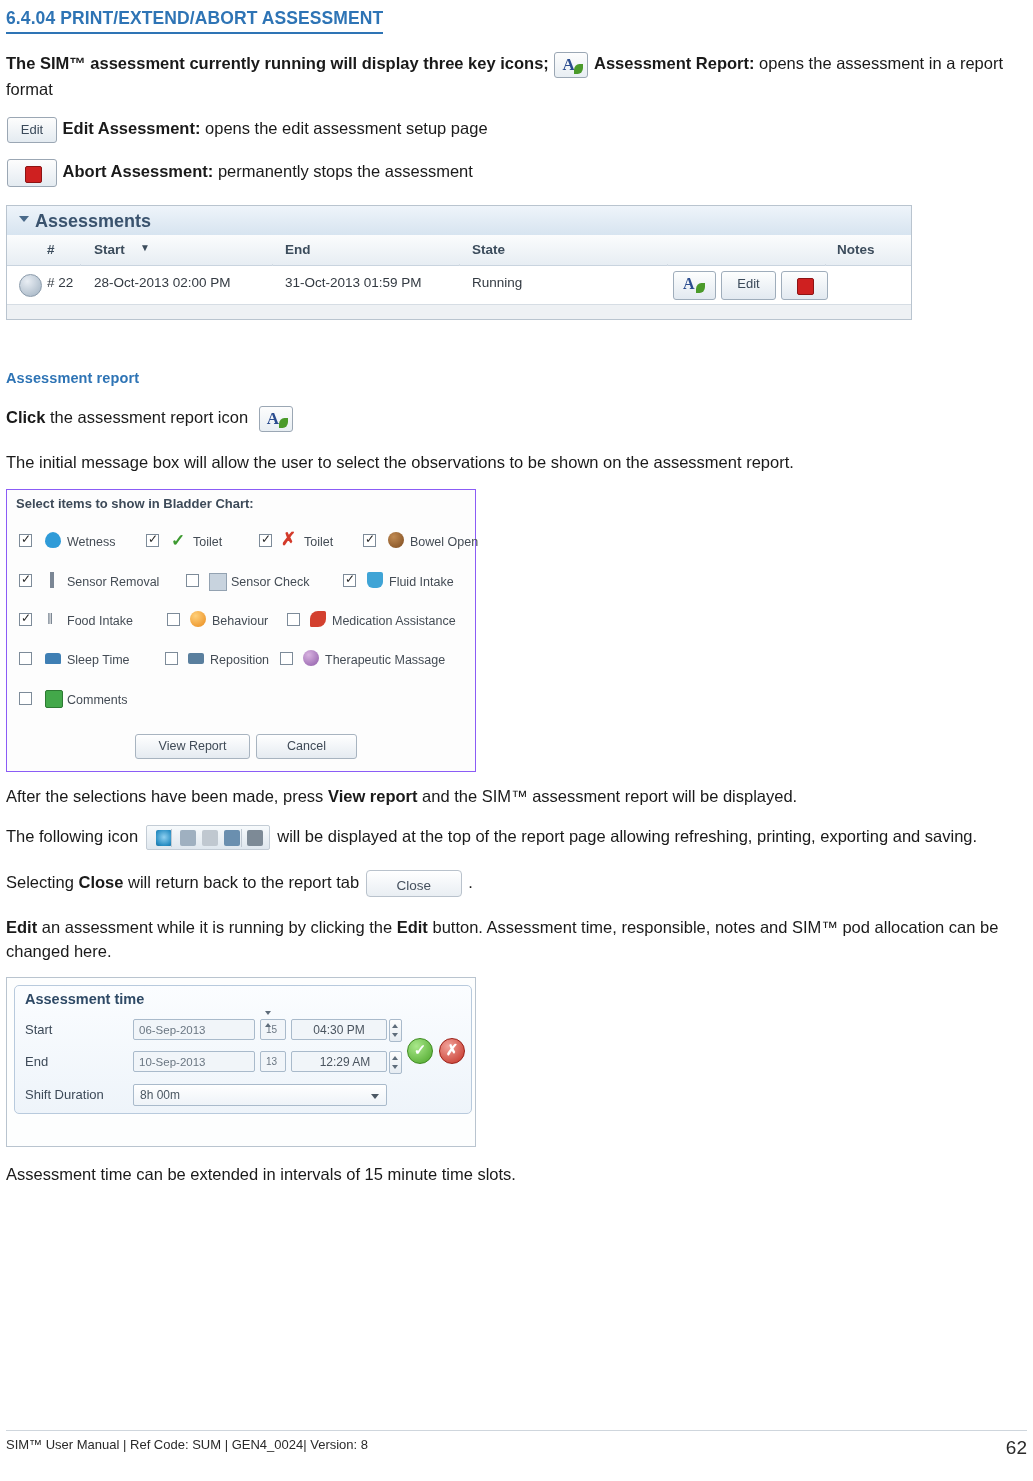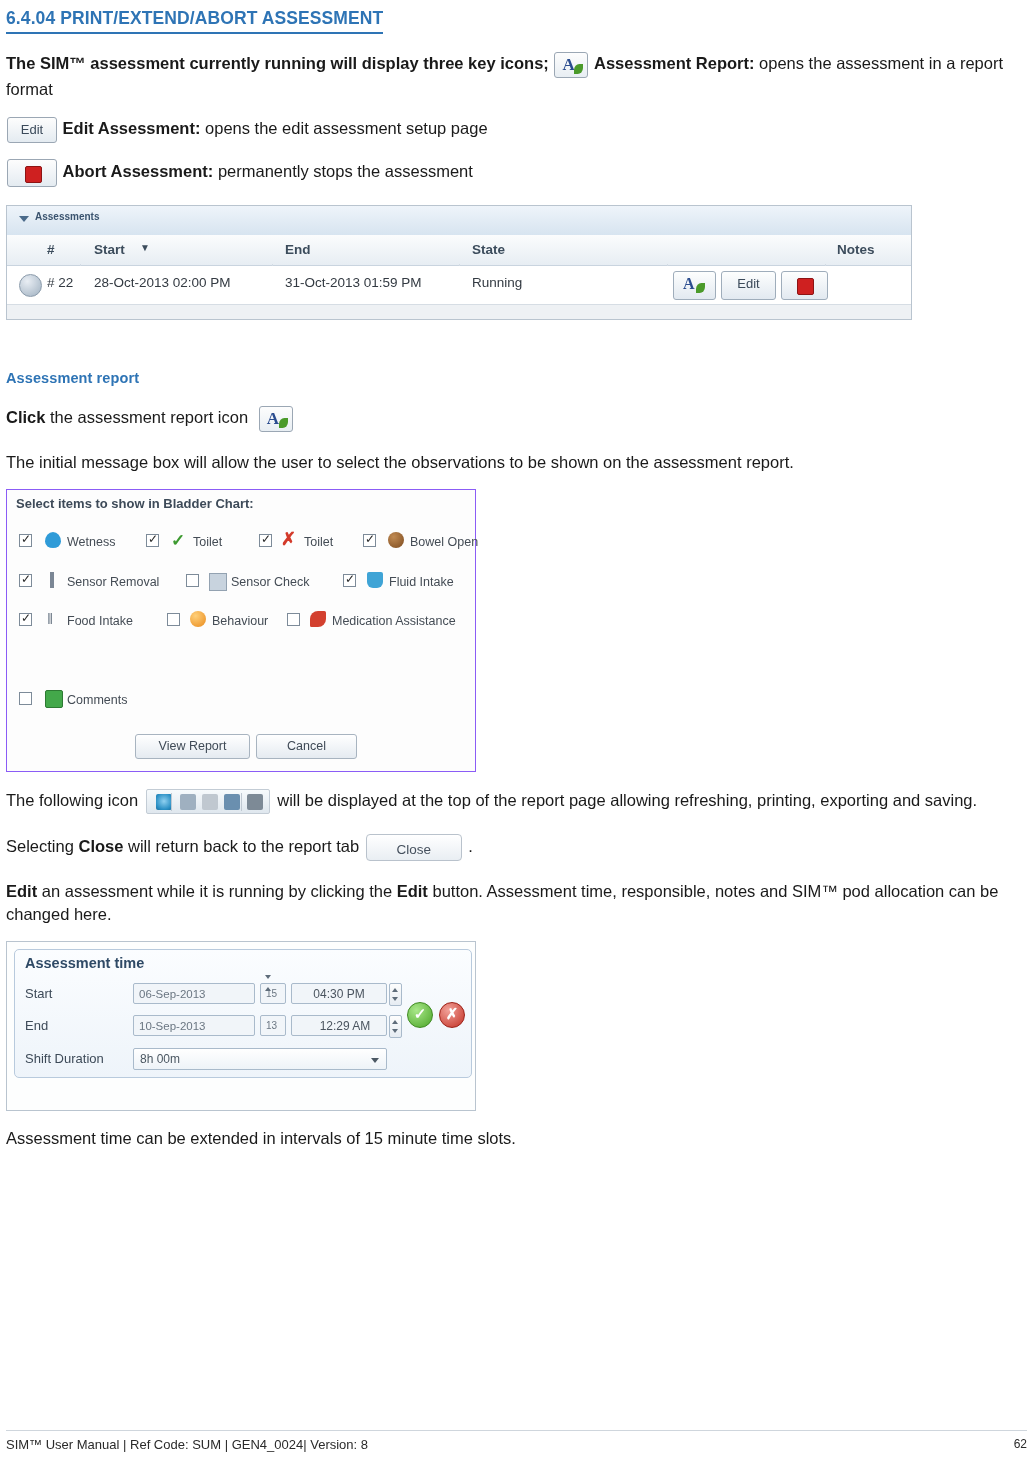--- a/index.html
+++ b/index.html
@@ -176,21 +176,21 @@
     position: absolute;
     left: 12px; top: 10px;
     width: 0; height: 0;
     border-left: 5px solid transparent;
     border-right: 5px solid transparent;
     border-top: 6px solid #4a6a8a;
   }
   .fa-title .t {
     position: absolute;
     left: 28px; top: 5px;
-    font-size: 10px;
+    font-size: 18px;
     font-weight: bold;
     color: #3a536e;
   }
   .fa-head {
     position: absolute;
     left: 0; right: 0; top: 29px;
     height: 30px;
     background: linear-gradient(#fbfcfd, #e7edf3);
     border-bottom: 1px solid #c9d4df;
   }
@@ -401,21 +401,21 @@
   }
   .footer .left {
     position: absolute;
     left: 0; top: 6px;
     font-size: 13px;
     color: #2a2a2a;
   }
   .footer .right {
     position: absolute;
     right: 0; top: 6px;
-    font-size: 12px;
+    font-size: 19px;
     color: #2a2a2a;
   }
 </style>
 </head>
 <body>
 
 <div class="page">
   <div class="content">
 
     
@@ -548,32 +548,48 @@
           <span class="fs-ic" style="left:28px; top:0px; color:#6e7b88; font-size:15px; line-height:15px;">‖</span>
           <span class="fs-lbl" style="left:48px; top:3px;">Food Intake</span>
           <span class="cbx" style="left:148px; top:2px;"></span>
           <span class="fs-ic" style="left:171px; top:0px; border-radius:50%; background:radial-gradient(circle at 35% 30%, #ffd07a, #e98a1c);"></span>
           <span class="fs-lbl" style="left:193px; top:3px;">Behaviour</span>
           <span class="cbx" style="left:268px; top:2px;"></span>
           <span class="fs-ic" style="left:291px; top:0px; background:#d3402f; border-radius:50% 10% 50% 10%;"></span>
           <span class="fs-lbl" style="left:313px; top:3px;">Medication Assistance</span>
         </div>
 
+        <div class="fs-row" style="top:160px; width:450px; height:22px;">
+          <span class="cbx" style="left:0px;  top:2px;"></span>
+          <span class="fs-ic" style="left:26px; top:3px; height:11px; background:#3f7fb4; border-radius:3px 3px 1px 1px;"></span>
+          <span class="fs-lbl" style="left:48px; top:3px;">Sleep Time</span>
+          <span class="cbx" style="left:146px; top:2px;"></span>
+          <span class="fs-ic" style="left:169px; top:3px; height:11px; background:#5a7f9e; border-radius:2px;"></span>
+          <span class="fs-lbl" style="left:191px; top:3px;">Reposition</span>
+          <span class="cbx" style="left:261px; top:2px;"></span>
+          <span class="fs-ic" style="left:284px; top:0px; border-radius:50%; background:radial-gradient(circle at 35% 30%, #d8b2e0, #8e5ba8);"></span>
+          <span class="fs-lbl" style="left:306px; top:3px;">Therapeutic Massage</span>
+        </div>
 
         <div class="fs-row" style="top:200px; width:450px; height:22px;">
           <span class="cbx" style="left:0px;  top:2px;"></span>
           <span class="fs-ic" style="left:26px; top:0px; background:#43a84a; border:1px solid #2d7a33; border-radius:2px;"></span>
           <span class="fs-lbl" style="left:48px; top:3px;">Comments</span>
         </div>
 
         <div class="fs-btn" style="left:128px; top:244px; width:113px;">View Report</div>
         <div class="fs-btn" style="left:249px; top:244px; width:99px;">Cancel</div>
       </div>
     </div>
 
+    <p class="body" style="margin-top:13px;">
+      <span>After the selections have been made, press</span>
+      <span class="b">View report</span>
+      <span>and the SIM™ assessment report will be displayed.</span>
+    </p>
 
     <p class="body" style="margin-top:17px;">
       <span>The following icon</span>
       <span class="chip chip-toolbar">
         <span class="tb-ico tb1"></span>
         <span class="chip-sep" style="left:24px;"></span>
         <span class="tb-ico tb2"></span>
         <span class="tb-ico tb3"></span>
         <span class="tb-ico tb4"></span>
         <span class="chip-sep" style="left:94px;"></span>

